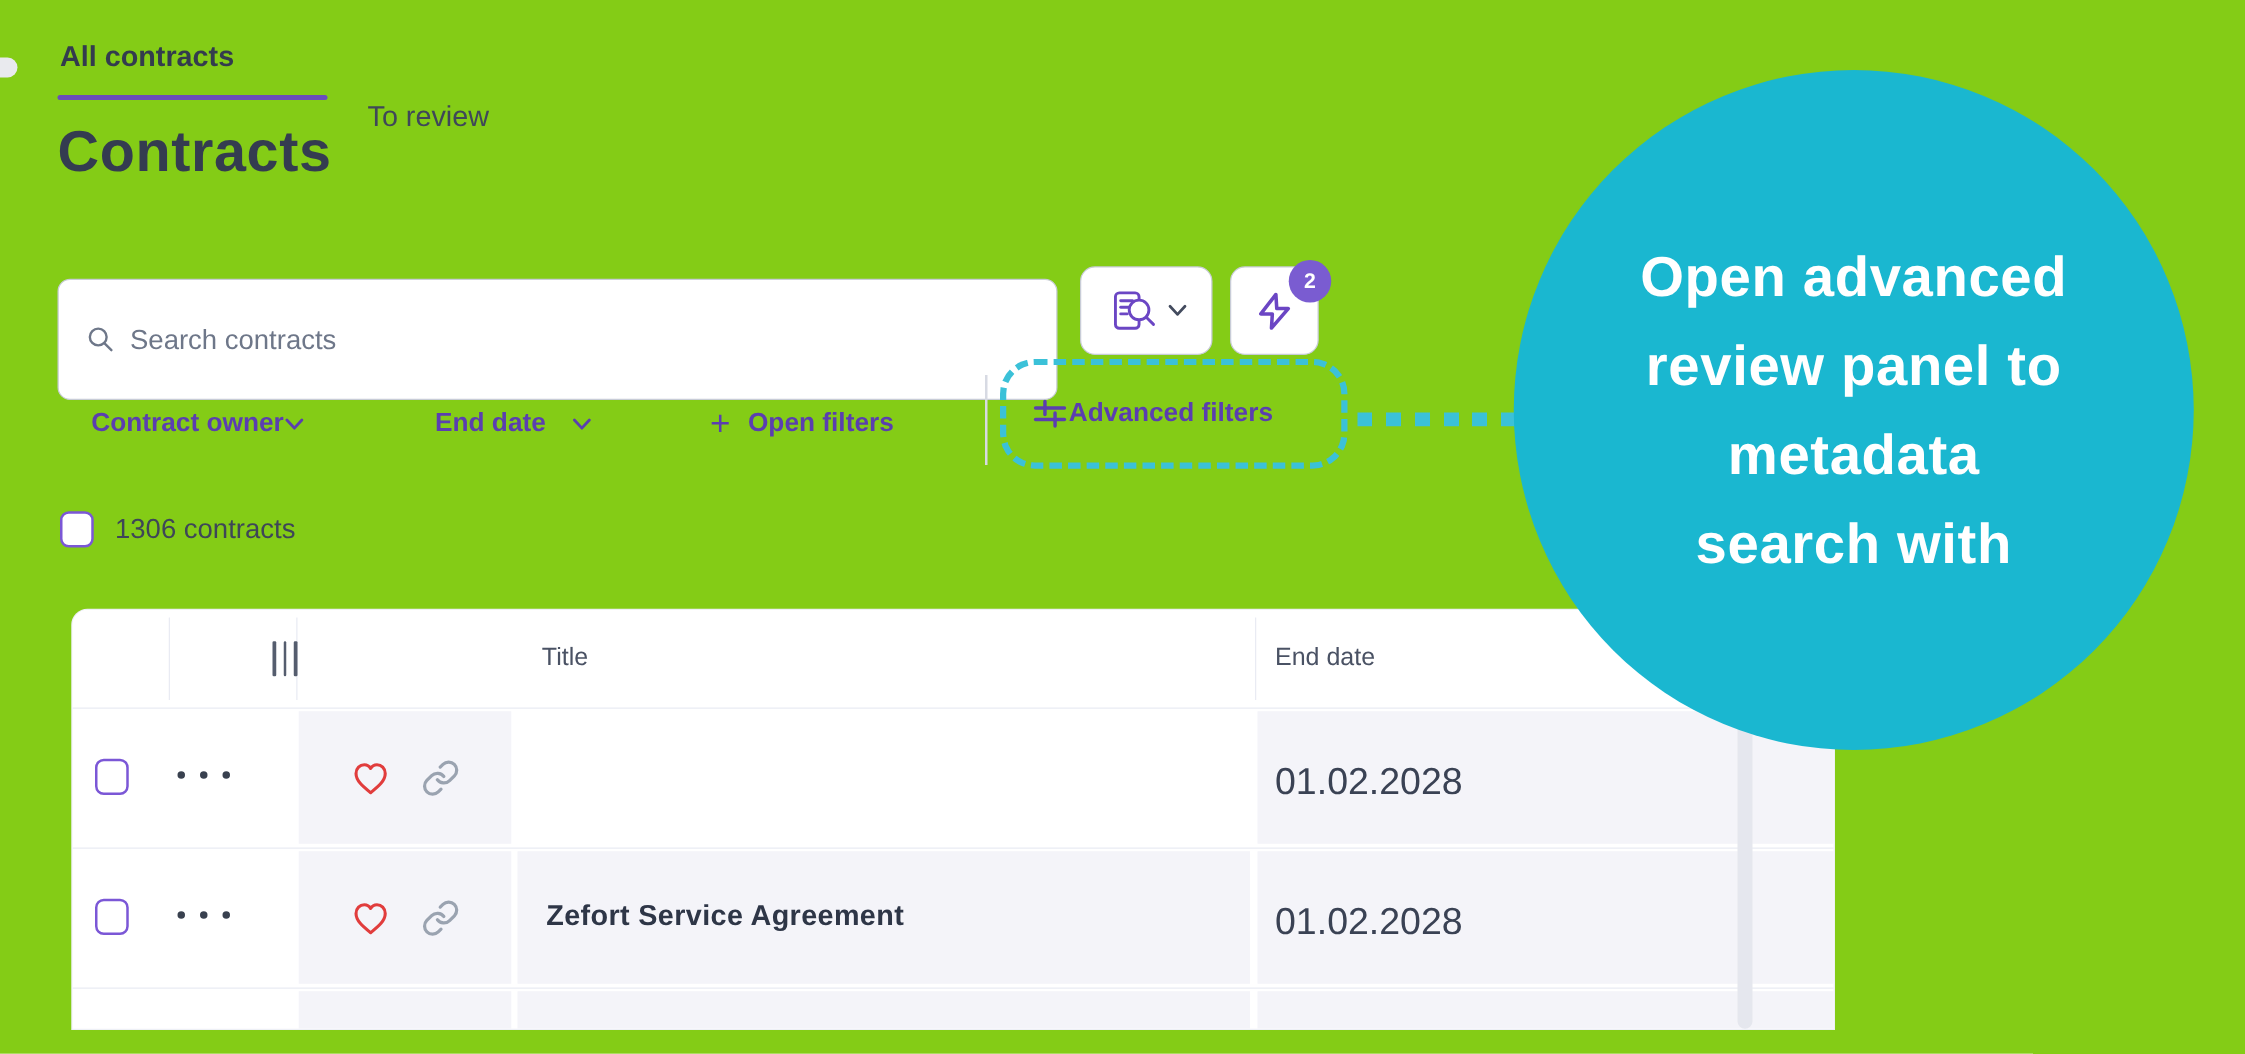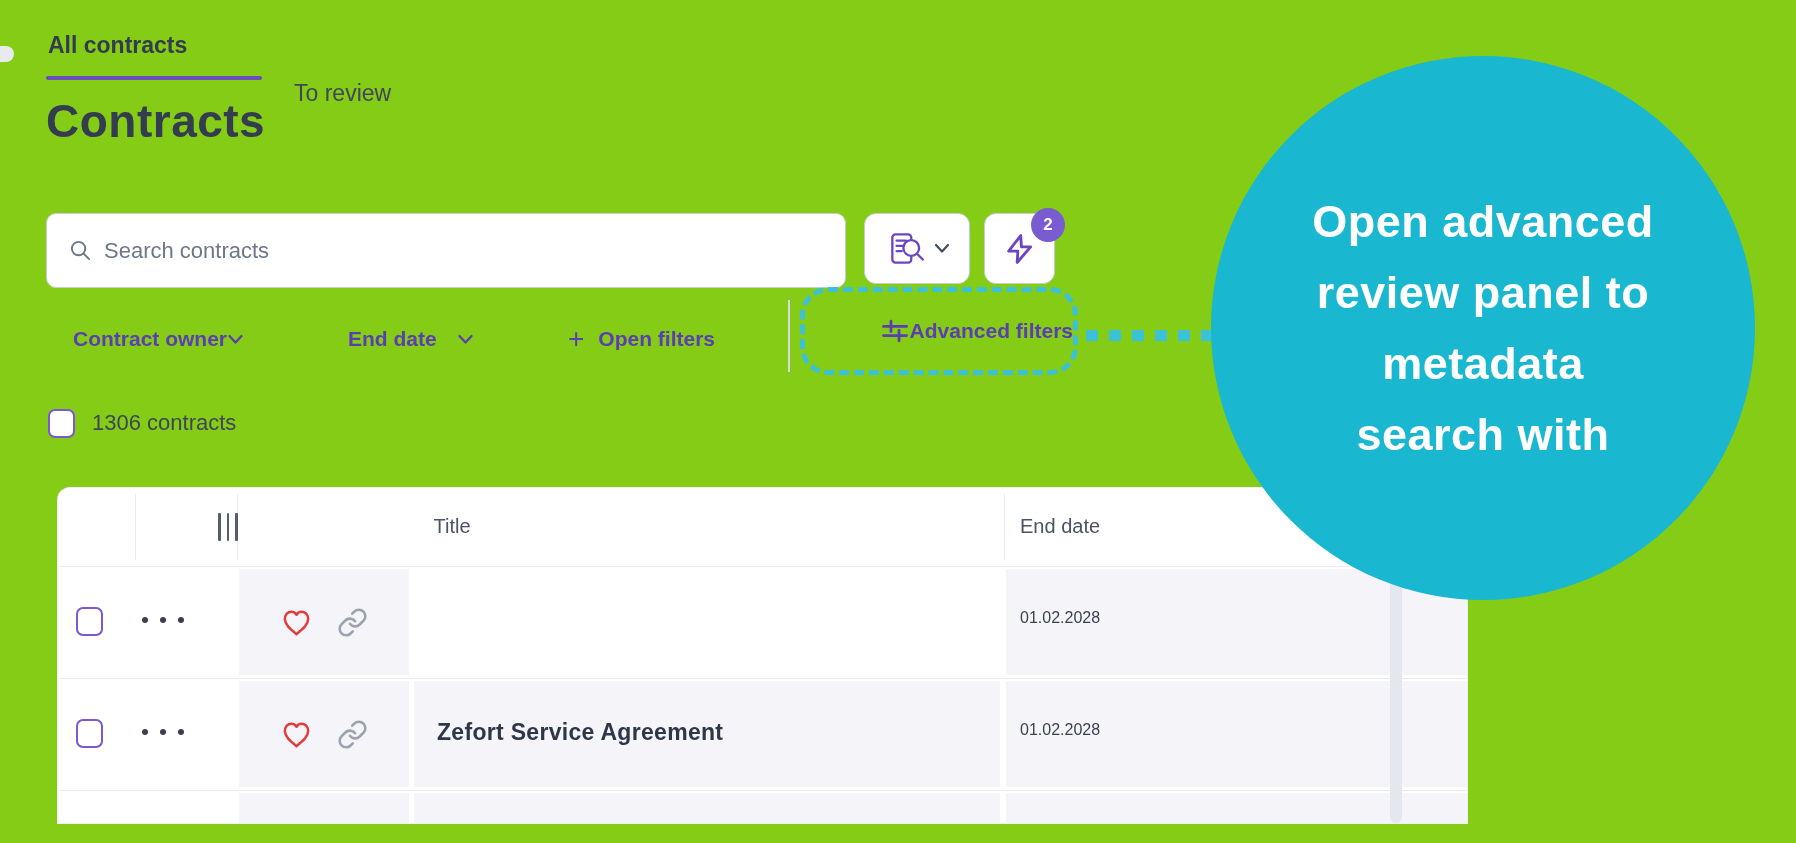--- a/index.html
+++ b/index.html
@@ -8,57 +8,57 @@
   .abs { position:absolute; }
 
   
   .tab { font-size:23px; color:#3f4759; cursor:pointer; }
   .tab.active { font-weight:bold; color:#333b4e; }
   .tab-underline { left:46px; top:76px; width:216px; height:4px; background:#6a4dbb; border-radius:2px; }
 
   .page-title { left:46px; top:94px; font-size:46px; font-weight:bold; color:#343c50; letter-spacing:.5px; }
 
   
-  .search-box { left:46px; top:213px; width:800px; height:75px; border:1.5px solid #c8ccd7; border-radius:10px;
+  .search-box { left:46px; top:223px; width:800px; height:97px; border:1.5px solid #c8ccd7; border-radius:10px;
                 display:flex; align-items:center; gap:12px; padding-left:22px; background:#fff; }
   .search-box input { border:none; outline:none; font-size:22px; color:#5c6578; width:700px; background:transparent;
                       font-family:"Liberation Sans","DejaVu Sans",sans-serif; }
   .search-box input::placeholder { color:#6e7789; opacity:1; }
   .tool-btn { border:1.5px solid #c8ccd7; border-radius:12px; background:#fff; display:flex; align-items:center;
               justify-content:center; cursor:pointer; }
   .badge { left:1031px; top:208px; width:34px; height:34px; border-radius:50%; background:#7a5cd1; color:#fff;
            font-size:17px; font-weight:bold; display:flex; align-items:center; justify-content:center; z-index:3; }
 
   
   .filter-item { display:flex; align-items:center; height:38px; color:#5b3eb0; font-size:21px; font-weight:bold;
                  cursor:pointer; }
   .v-divider { left:788px; top:300px; width:2px; height:72px; background:#d7dae3; }
   .adv-highlight { left:800px; top:287px; width:278px; height:88px; border:5px dashed #3bc1d8; border-radius:28px;
-                   display:flex; align-items:center; padding-left:20px; gap:0; cursor:pointer; background:transparent; z-index:4;justify-content:flex-end; }
+                   display:flex; align-items:center; padding-left:20px; gap:0; cursor:pointer; background:transparent; z-index:4; }
   .dotted-line { left:1086px; top:330px; width:126px; height:11px; z-index:4;
                  background:repeating-linear-gradient(90deg,#3bc1d8 0 12px,transparent 12px 23px); }
 
   
   .checkbox { width:27px; height:29px; border:2px solid #7b57d6; border-radius:7px; background:#fff; cursor:pointer; }
   .count-label { left:92px; top:410px; font-size:22px; color:#3e4658; }
 
   
   .table { left:58px; top:488px; width:1409px; height:335px; background:#fff; border-radius:12px 12px 0 0;
            box-shadow:0 0 0 1px #eef0f6; overflow:hidden; }
   .thead { position:absolute; left:0; top:0; width:1409px; height:78px; background:#fff; }
   .th-line { position:absolute; top:6px; width:1px; height:66px; background:#e9ebf3; }
   .th-label { position:absolute; top:27px; font-size:20px; color:#4a5264; }
   .hairline { position:absolute; left:0; width:1409px; height:1px; background:#e9ebf3; z-index:2; }
   .row { position:absolute; left:0; width:1409px; height:110px; }
   .cell-gray { position:absolute; top:2px; height:106px; background:#f4f4f9; }
   .cell-icons { left:181px; width:170px; display:flex; align-items:center; justify-content:center; gap:24px; }
   .cell-title { left:356px; width:586px; }
   .cell-date  { left:948px; width:461px; }
   .row-title { position:absolute; left:23px; top:38px; font-size:23px; font-weight:bold; color:#2e3647; letter-spacing:.3px; }
-  .row-date  { position:absolute; left:14px; top:40px; font-size:16px; color:#3a4254; }
+  .row-date  { position:absolute; left:14px; top:40px; font-size:30px; color:#3a4254; }
   .dots { position:absolute; left:84px; top:50px; display:flex; gap:12px; cursor:pointer; }
   .dots i { width:6px; height:6px; border-radius:50%; background:#39414f; }
   .drag-bars { position:absolute; left:150px; top:25px; width:40px; height:28px; display:flex; gap:6px;
                align-items:center; justify-content:center; cursor:grab; }
   .drag-bars i { width:2.5px; height:28px; background:#555d6e; border-radius:1px; }
 
   .scrollbar { left:1390px; top:497px; width:12px; height:326px; background:#e5e7ee; border-radius:6px; z-index:3; cursor:pointer; }
 
   
   .callout { left:1211px; top:56px; width:544px; height:544px; border-radius:50%; background:#1ab7d0; z-index:6;

